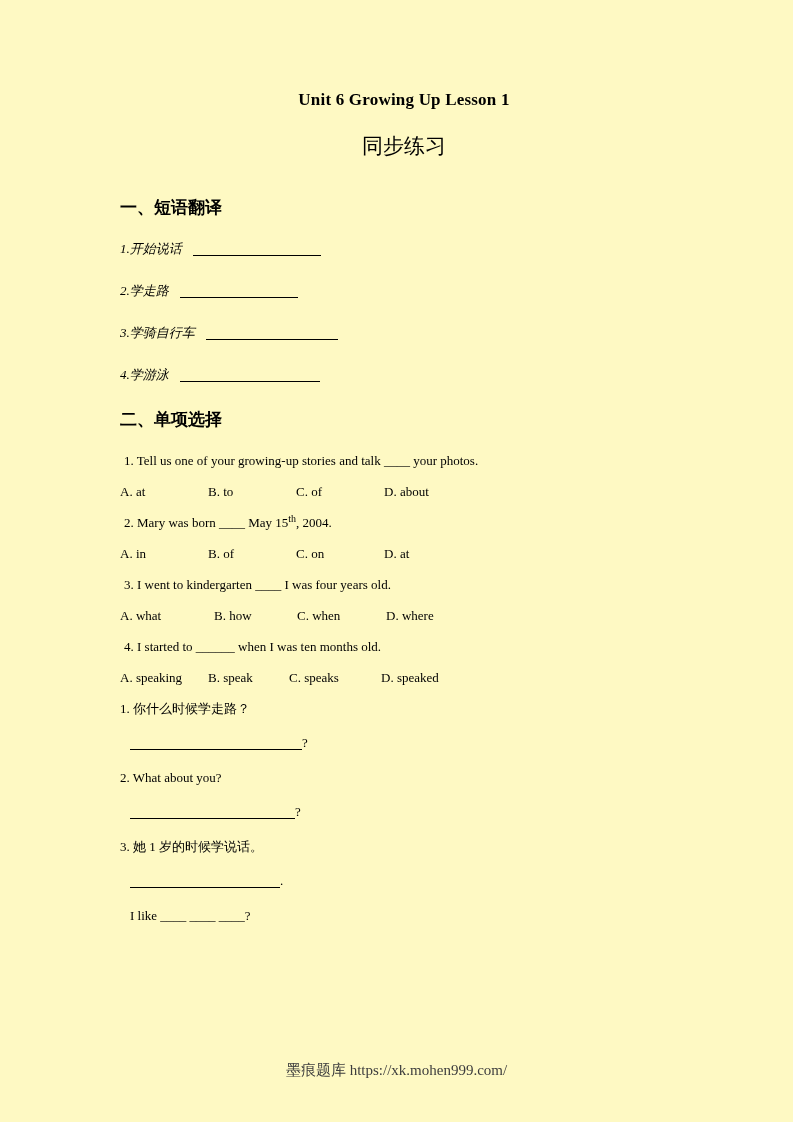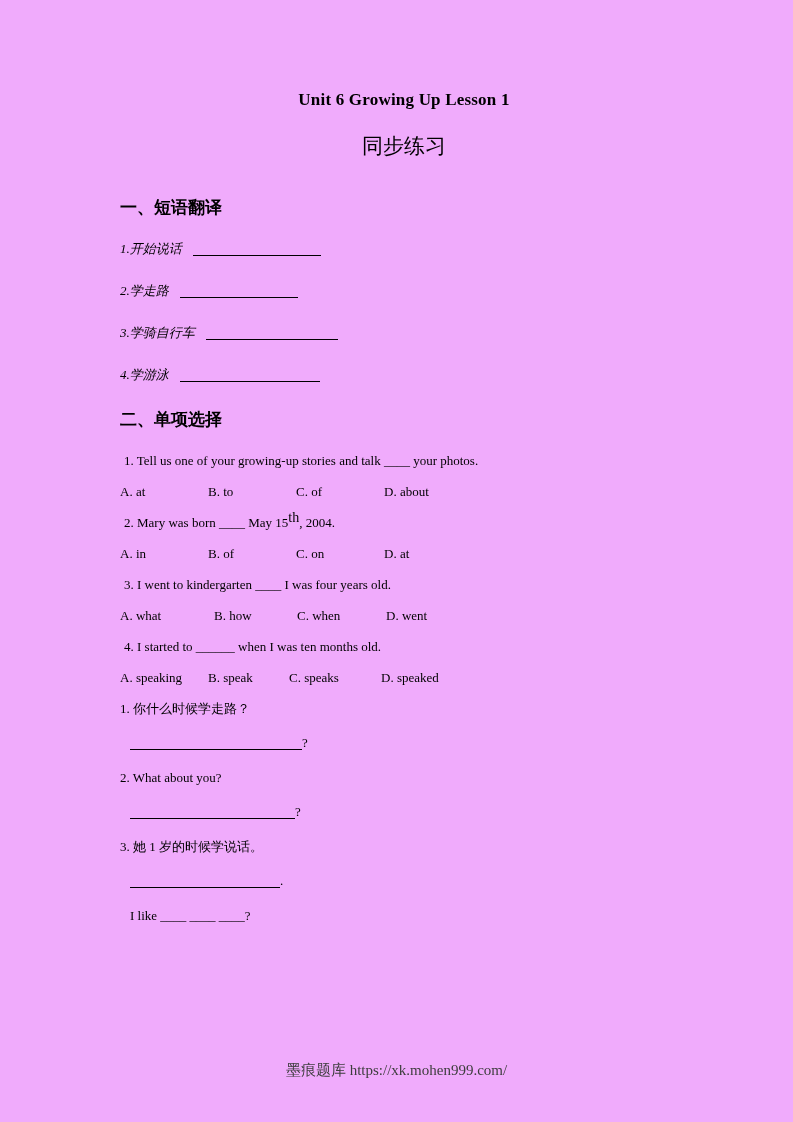--- a/index.html
+++ b/index.html
@@ -6,21 +6,21 @@
     margin: 0;
     padding: 0;
     background: #ffffff;
   }
   .page {
     position: relative;
     width: 793px;
     height: 1122px;
     box-sizing: border-box;
     padding: 90px 105px 0 120px;
-    background: #f0abfc;
+    background: #fef9c3;
     color: #000000;
     font-family: "Liberation Serif", "DejaVu Serif", serif;
     overflow: hidden;
   }
   .doc-title {
     margin: 0 0 22px;
     text-align: center;
     font-size: 17px;
     font-weight: bold;
     letter-spacing: 0.2px;
@@ -55,21 +55,21 @@
     line-height: 18px;
   }
   .options-line {
     margin: 0 0 13px;
     font-size: 13px;
     line-height: 18px;
     display: flex;
   }
   .opt { display: inline-block; width: 88px; }
   .opt.last { width: auto; }
-  sup { font-size: 14px; line-height: 0; text-align: right; }
+  sup { font-size: 10px; line-height: 0; text-align: right; }
   .t-prompt {
     margin: 0 0 16px;
     font-size: 13px;
     line-height: 18px;
   }
   .t-answer {
     margin: 0 0 17px 10px;
     font-size: 13px;
     line-height: 18px;
   }
@@ -126,21 +126,21 @@
     <span class="opt">B. of</span>
     <span class="opt">C. on</span>
     <span class="opt last">D. at</span>
   </p>
 
   <p class="question-line">3. I went to kindergarten ____ I was four years old.</p>
   <p class="options-line">
     <span class="opt" style="width:94px">A. what</span>
     <span class="opt" style="width:83px">B. how</span>
     <span class="opt" style="width:89px">C. when</span>
-    <span class="opt last">D. went</span>
+    <span class="opt last">D. where</span>
   </p>
 
   <p class="question-line">4. I started to ______ when I was ten months old.</p>
   <p class="options-line">
     <span class="opt">A. speaking</span>
     <span class="opt" style="width:81px">B. speak</span>
     <span class="opt" style="width:92px">C. speaks</span>
     <span class="opt last">D. speaked</span>
   </p>
 

